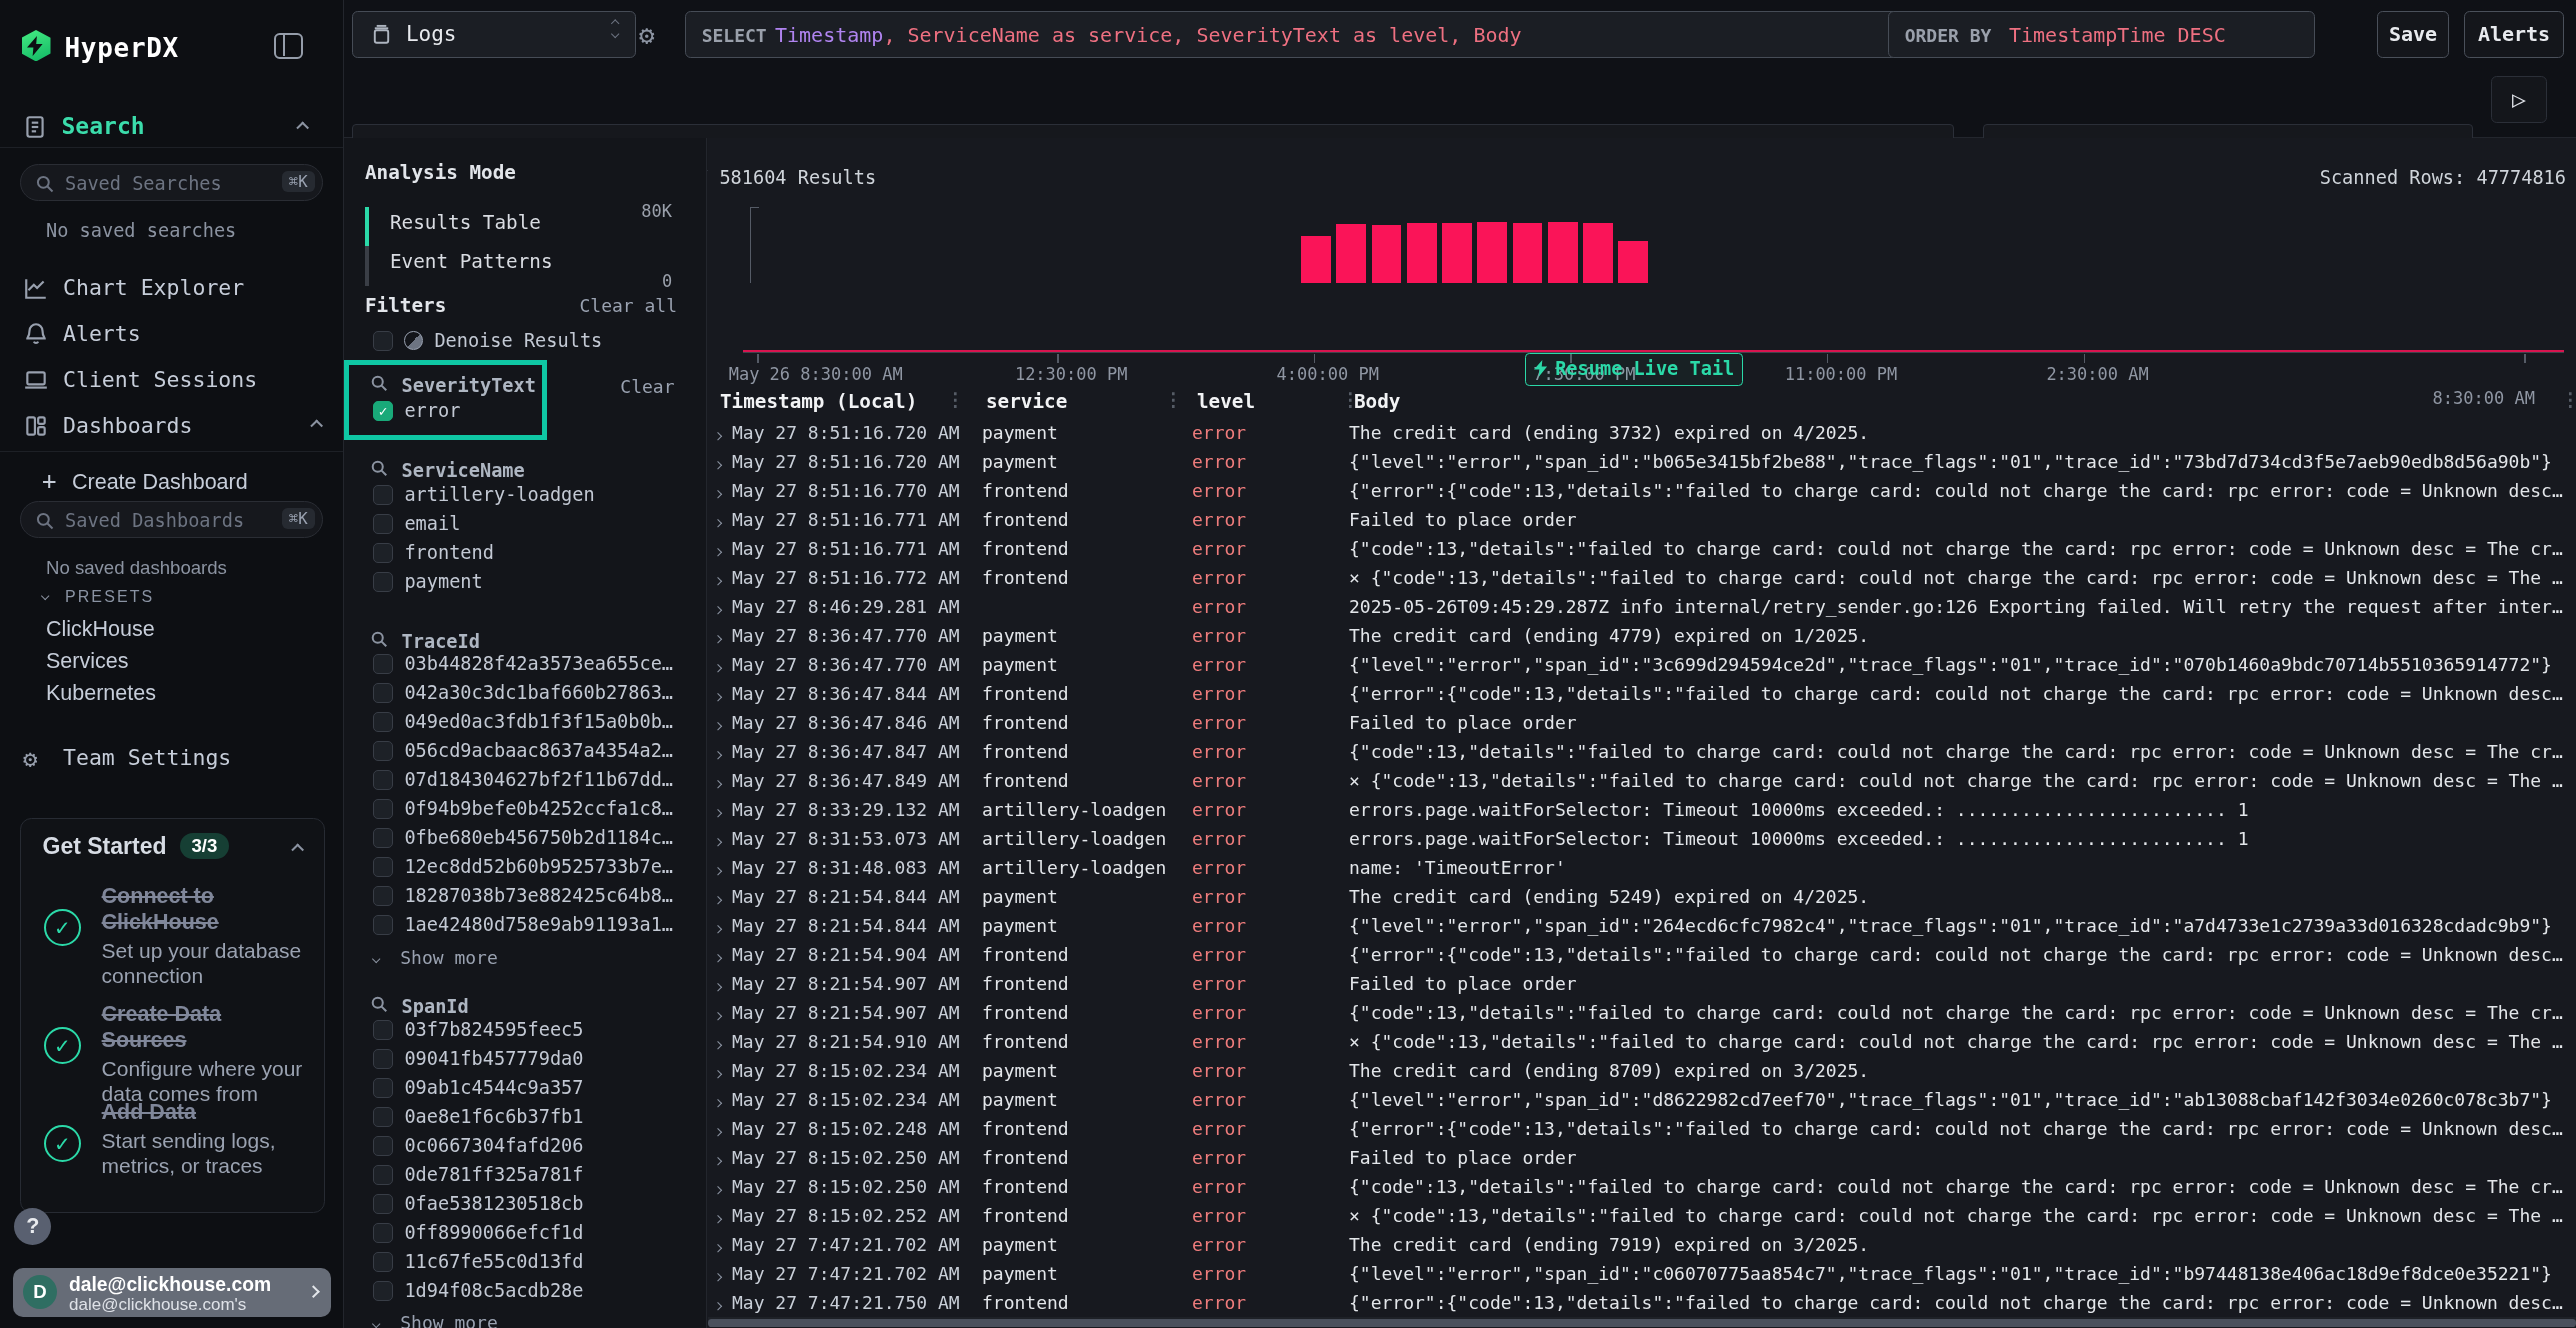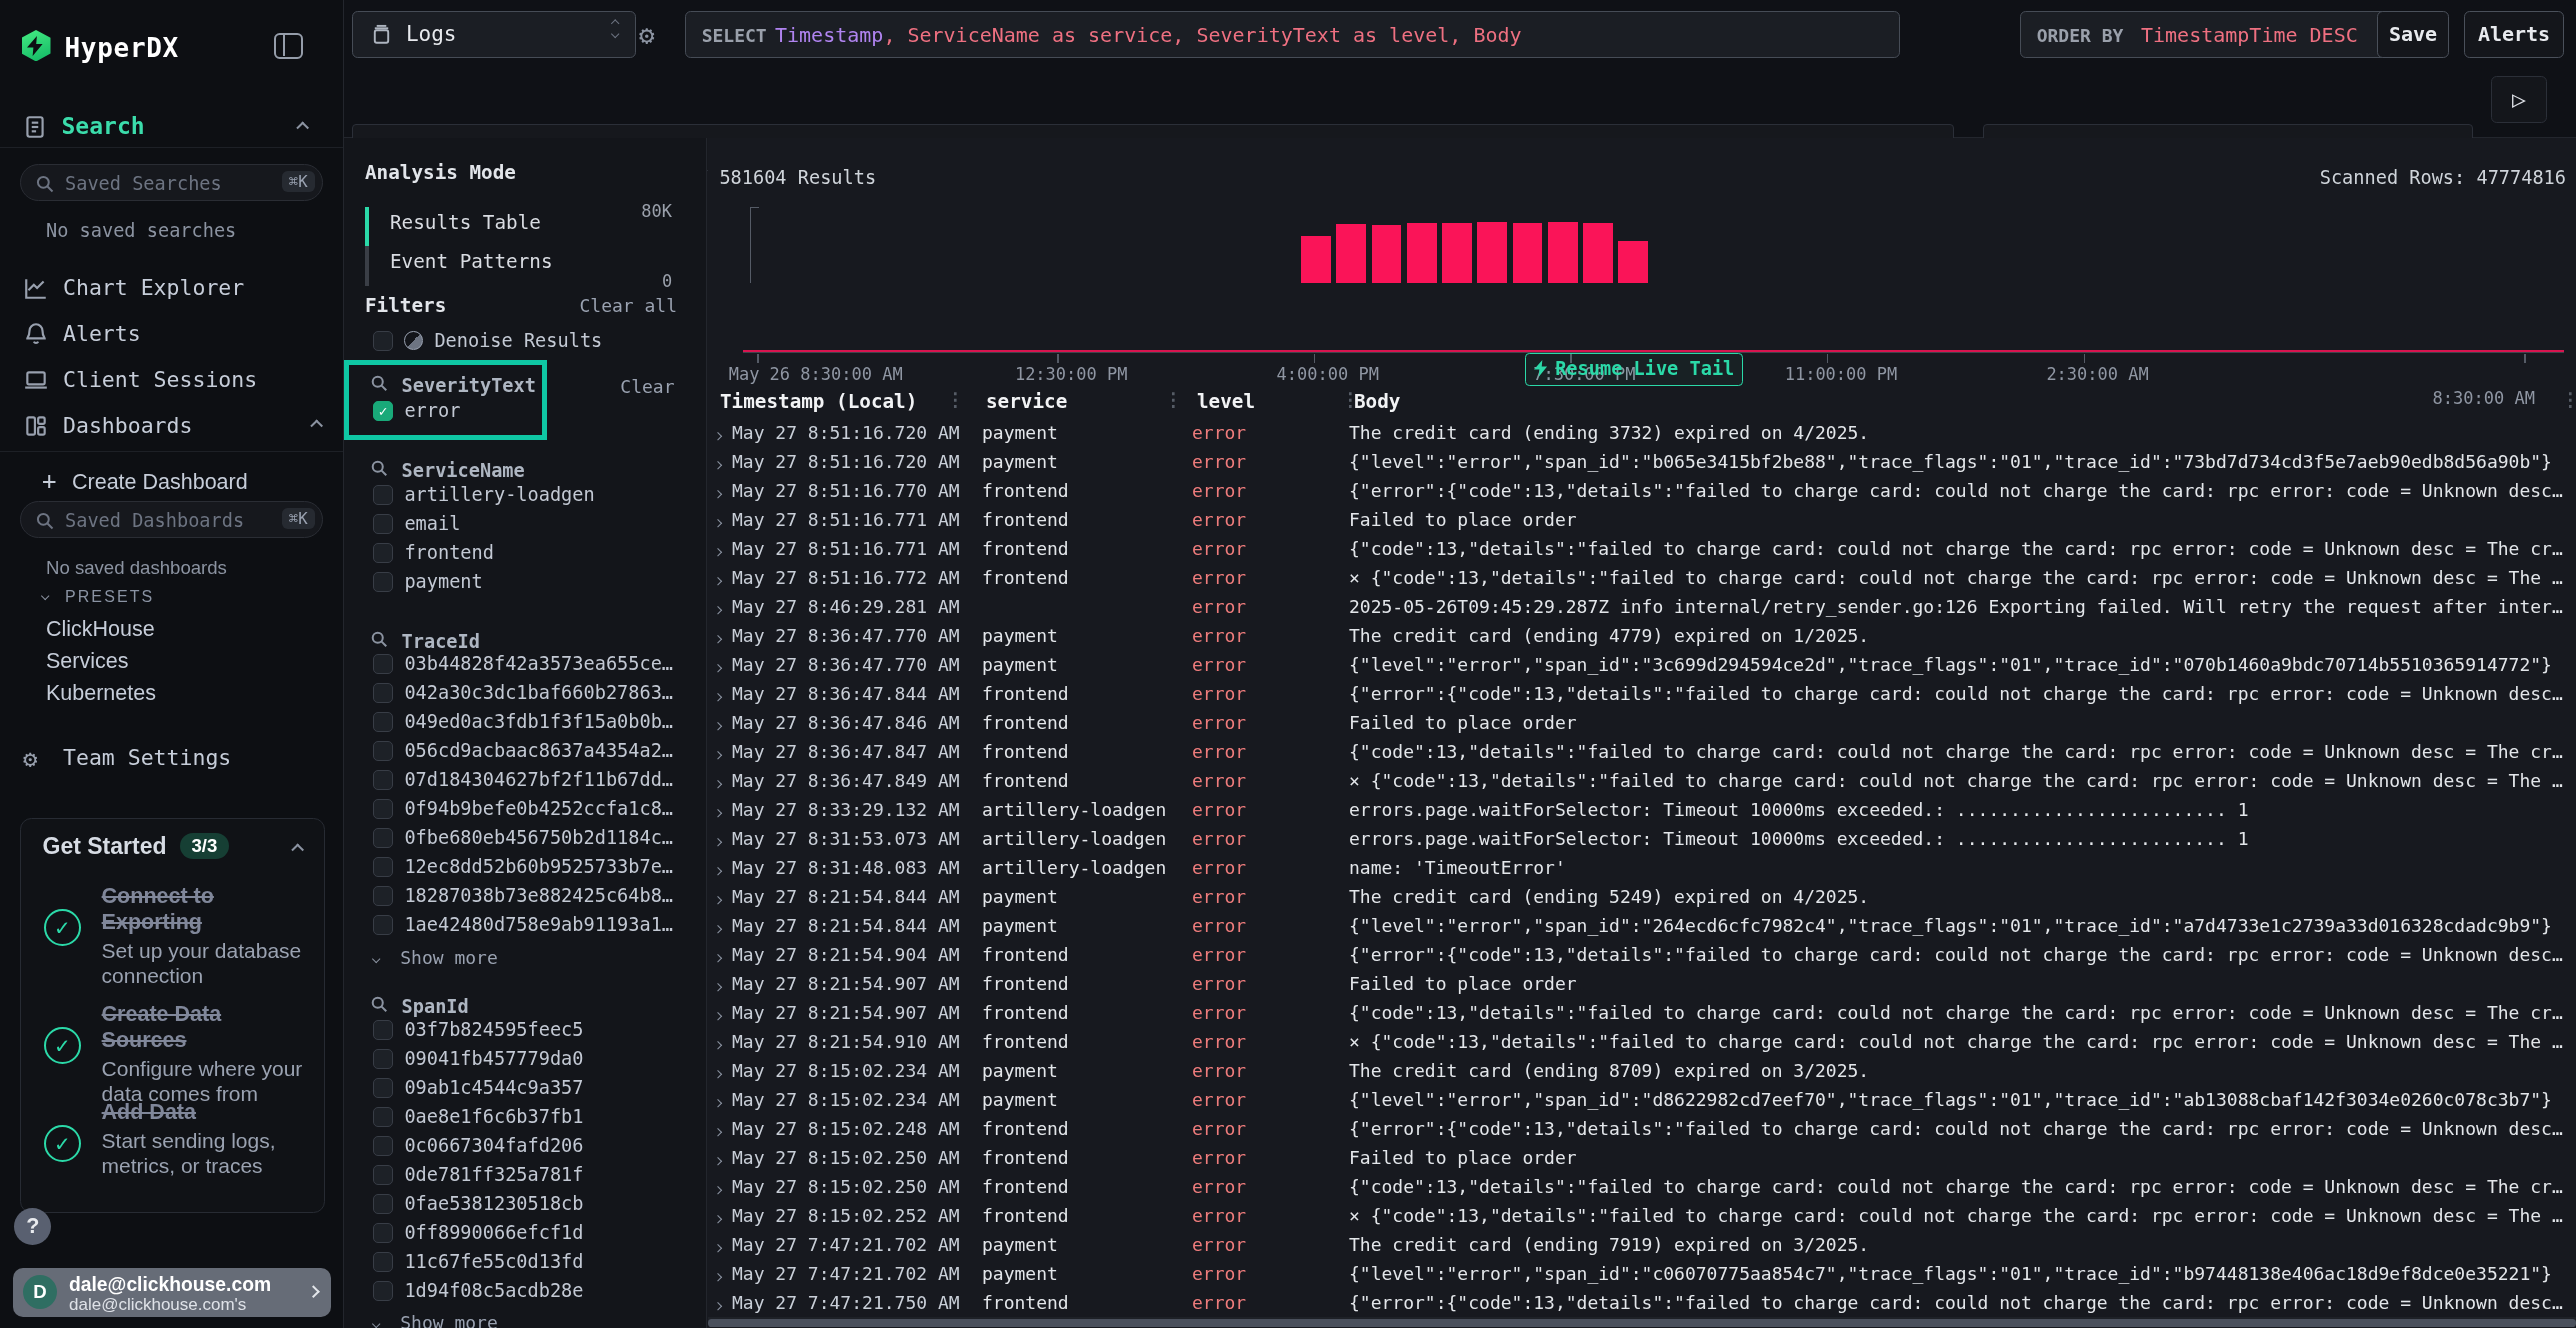--- a/index.html
+++ b/index.html
@@ -80,21 +80,21 @@
   #src-select .ic { position:absolute; left:17px; top:11.4px; color:#aeb5c0; }
   #src-select .lb { position:absolute; left:53px; top:10.7px; font-size:21px; color:#e8eaee; }
   #src-select .ud { position:absolute; right:17px; top:8.6px; }
   #src-select .ud .chev { display:block; border-color:#6d7482; }
   #gear-top { position:absolute; left:295px; top:20px; font-size:26px; color:#8b93a1; }
   #sql-input { left:341px; top:10.7px; width:1215px; font-size:20px; }
   #sql-input .kw { position:absolute; left:15.7px; top:13.6px; font-size:18px; font-weight:bold; color:#9aa0ab; }
   #sql-input .tok { position:absolute; left:89px; top:11.4px; }
   .tok-purple { color:#b084f0; }
   .tok-pink { color:#ee7081; }
-  #order-input { left:1676px; top:10.7px; width:388px; font-size:20px; }
+  #order-input { left:1544px; top:10.7px; width:427px; font-size:20px; }
   #order-input .kw { position:absolute; left:15.7px; top:13.6px; font-size:18px; font-weight:bold; color:#9aa0ab; }
   #order-input .tok { position:absolute; left:120px; top:11.4px; }
   .tb-btn { position:absolute; top:10.7px; height:47px; background:#14161b; border:0.7px solid #4a505a; border-radius:5.7px;
     color:#e8eaee; font-size:20px; font-weight:bold; text-align:center; line-height:44px; }
   #save-btn { left:2033px; width:72px;text-align:center; }
   #alerts-btn { left:2120px; width:100px; }
   #search-input-box { left:7.9px; top:76px; width:1602px; }
   #search-input { position:absolute; left:0; top:0; width:100%; height:100%; background:transparent; border:none; outline:none;
     color:#c9cfd8; font-size:20px; font-family:"DejaVu Sans Mono",monospace; padding:0 186px 0 17px; }
   #search-input::placeholder { color:#646c79; }
@@ -278,21 +278,21 @@
     </div>
 
     <div id="get-started" class="sans">
       <span class="gs-title">Get Started</span>
       <span class="gs-badge">3/3</span>
       <span class="chev chev-up gs-chev"></span>
 
       <div class="gs-item" style="top:90px">
         <span class="gs-check">✓</span>
         <div class="gs-body">
-          <div class="gs-title2">Connect to Exporting</div>
+          <div class="gs-title2">Connect to ClickHouse</div>
           <div class="gs-desc">Set up your database connection</div>
         </div>
       </div>
       <div class="gs-item" style="top:208px">
         <span class="gs-check">✓</span>
         <div class="gs-body">
           <div class="gs-title2">Create Data Sources</div>
           <div class="gs-desc">Configure where your data comes from</div>
         </div>
       </div>

